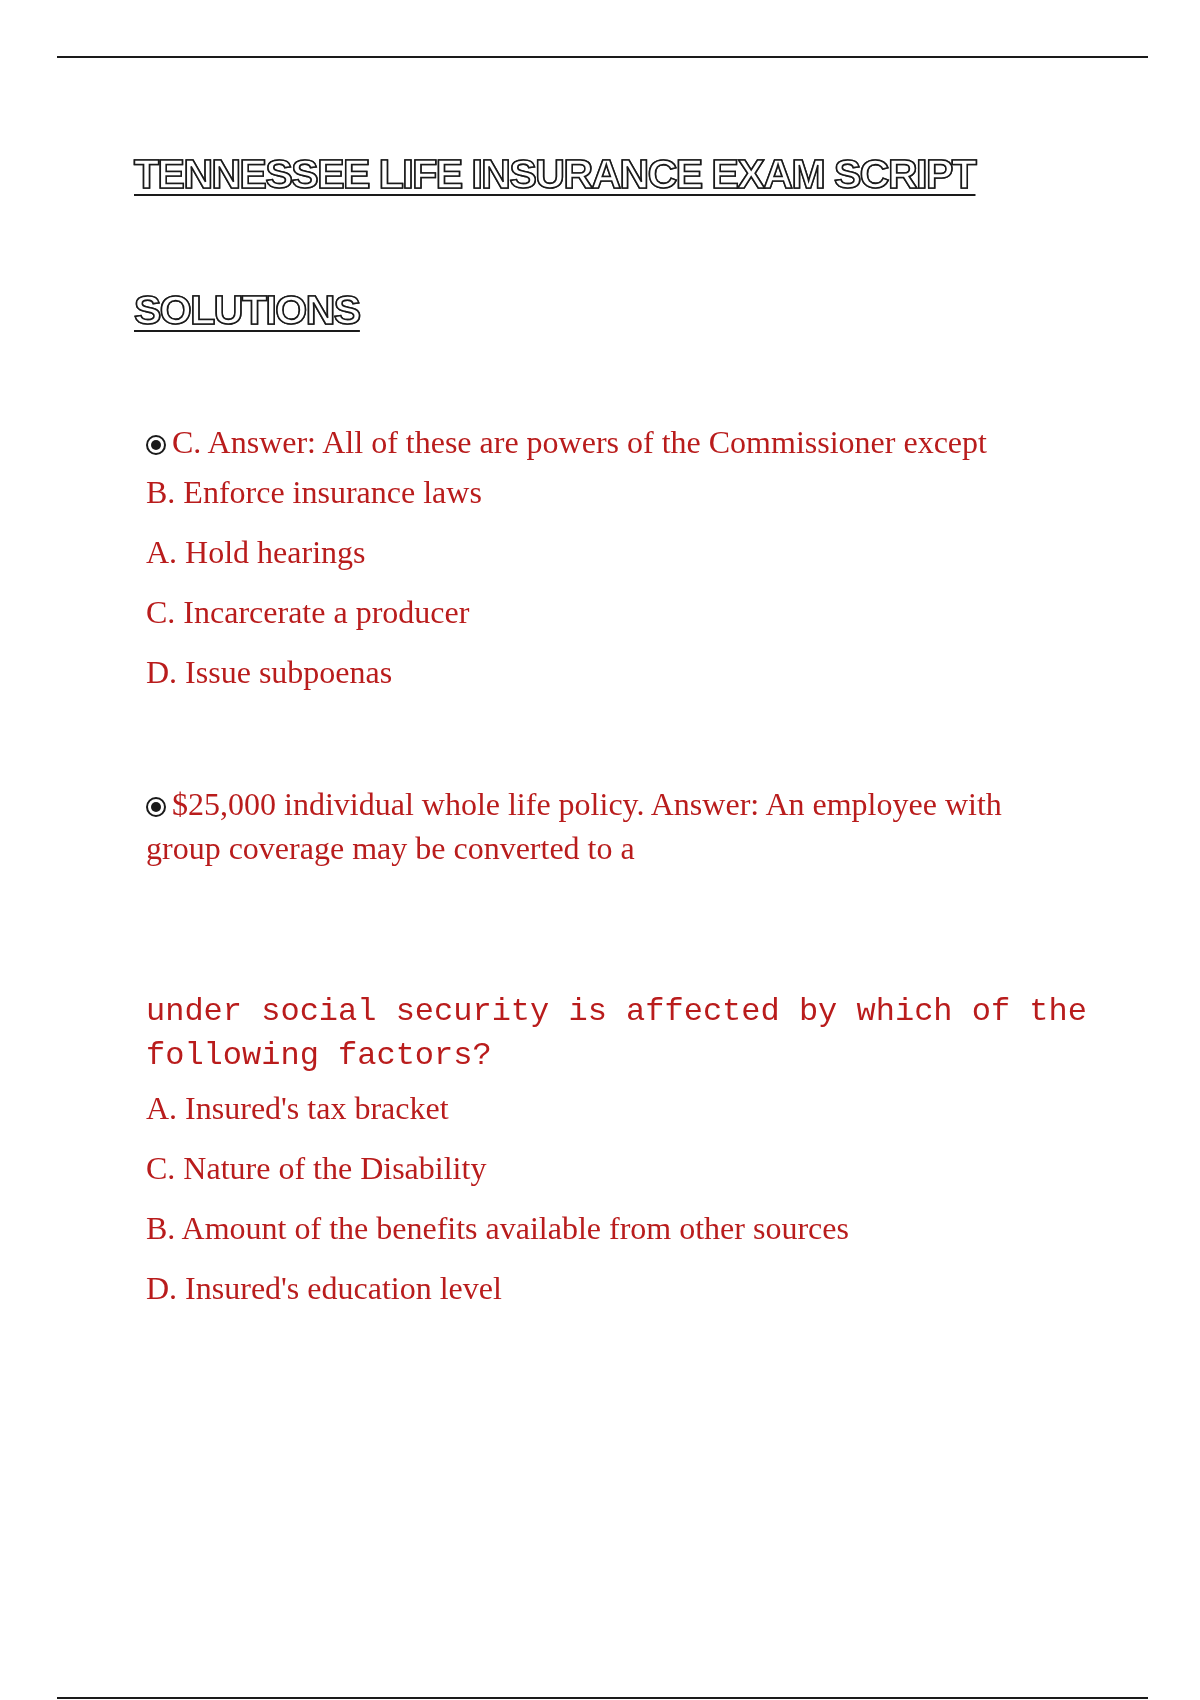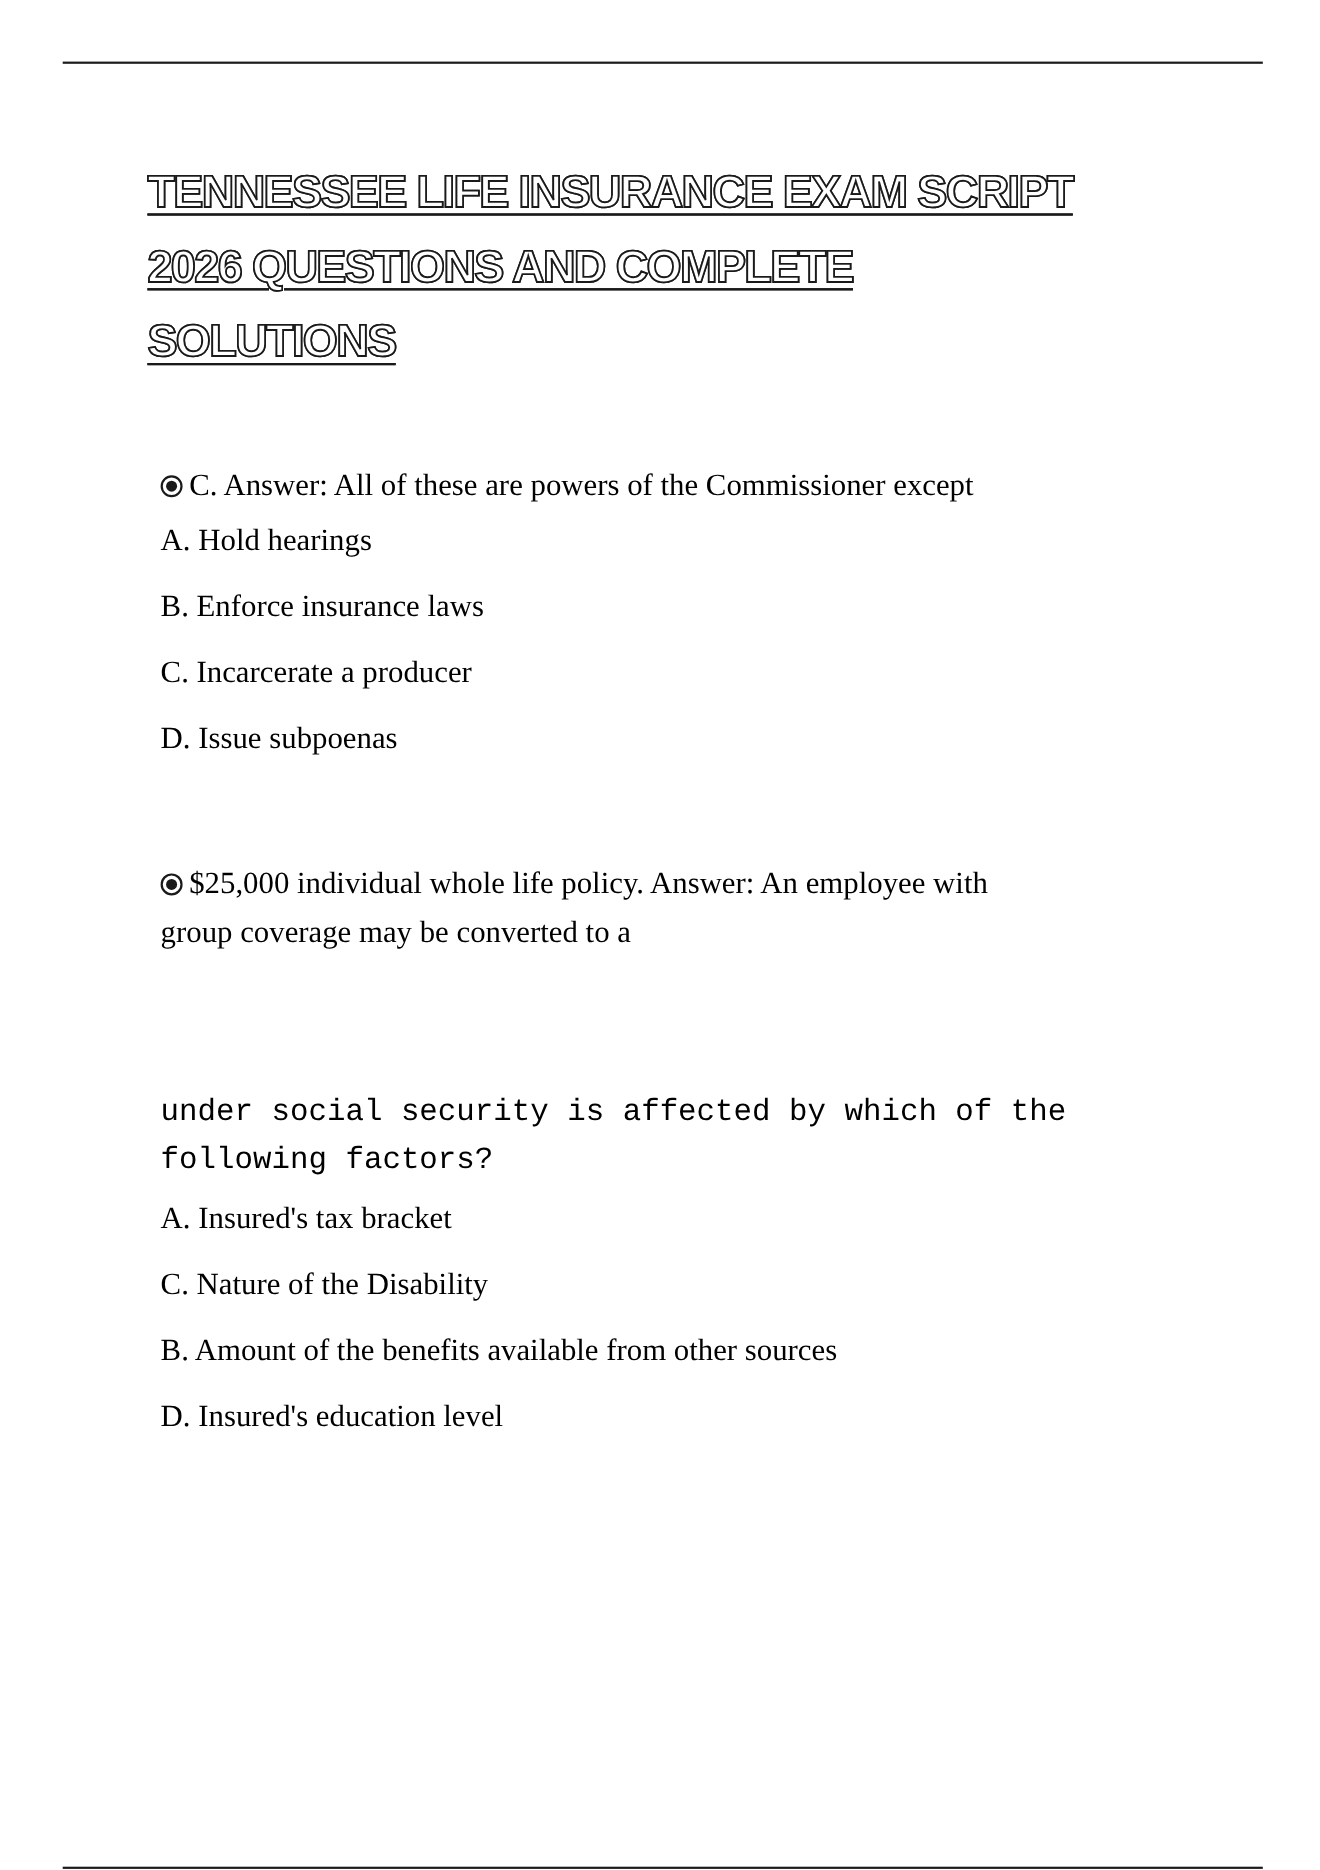--- a/index.html
+++ b/index.html
@@ -11,41 +11,41 @@
       position: absolute; left: 134px; top: 140px; width: 900px;
       font-family: "Liberation Sans", sans-serif; font-weight: bold;
       font-size: 41px; line-height: 68px; letter-spacing: -1.5px;
       color: #ffffff;
       -webkit-text-stroke: 1.6px #1a1a1a;
       text-shadow: 0 0 0 #1a1a1a;
       margin: 0;
     }
     .title-line { display: inline-block; text-decoration: underline; text-decoration-color: #1a1a1a; text-decoration-thickness: 2px; text-underline-offset: 6px; color: #555; -webkit-text-stroke: 1.6px #1a1a1a; }
     .title-line.inner { color: #ffffff; }
-    .doc { position: absolute; left: 146px; width: 950px; font-family: "Liberation Serif", serif; font-size: 28px; color: #000000; }
+    .doc { position: absolute; left: 146px; width: 950px; font-family: "Liberation Serif", serif; font-size: 32px; color: #b91c1c; }
     .q-line { line-height: 44px; margin: 0; }
     .opt { line-height: 28px; margin: 0 0 32px 0; }
     .bullet { display: inline-block; width: 20px; height: 20px; border: 2px solid #1a1a1a; border-radius: 50%; box-sizing: border-box; position: relative; vertical-align: -2px; margin-right: 6px; }
     .bullet::after { content: ""; position: absolute; left: 3px; top: 3px; width: 10px; height: 10px; background: #1a1a1a; border-radius: 50%; }
   </style>
 </head>
 <body>
 
 <div class="rule top"></div>
 
 <h1 class="title">
   <span class="title-line inner">TENNESSEE LIFE INSURANCE EXAM SCRIPT</span><br>
-  <span class="title-line inner">2026 QUESTIONS AND COMPLETE</span><br>
+  <br>
   <span class="title-line inner">SOLUTIONS</span>
 </h1>
 
 <div class="doc" style="top:420px;">
   <p class="q-line" style="margin-bottom:14px;"><span class="bullet"></span><span>C. Answer: All of these are powers of the Commissioner except</span></p>
+  <p class="opt">B. Enforce insurance laws</p>
   <p class="opt">A. Hold hearings</p>
-  <p class="opt">B. Enforce insurance laws</p>
   <p class="opt">C. Incarcerate a producer</p>
   <p class="opt">D. Issue subpoenas</p>
 </div>
 
 <div class="doc" style="top:782px;">
   <p class="q-line"><span class="bullet"></span><span>$25,000 individual whole life policy. Answer: An employee with</span></p>
   <p class="q-line">group coverage may be converted to a</p>
 </div>
 
 <div class="doc" style="top:990px;">

